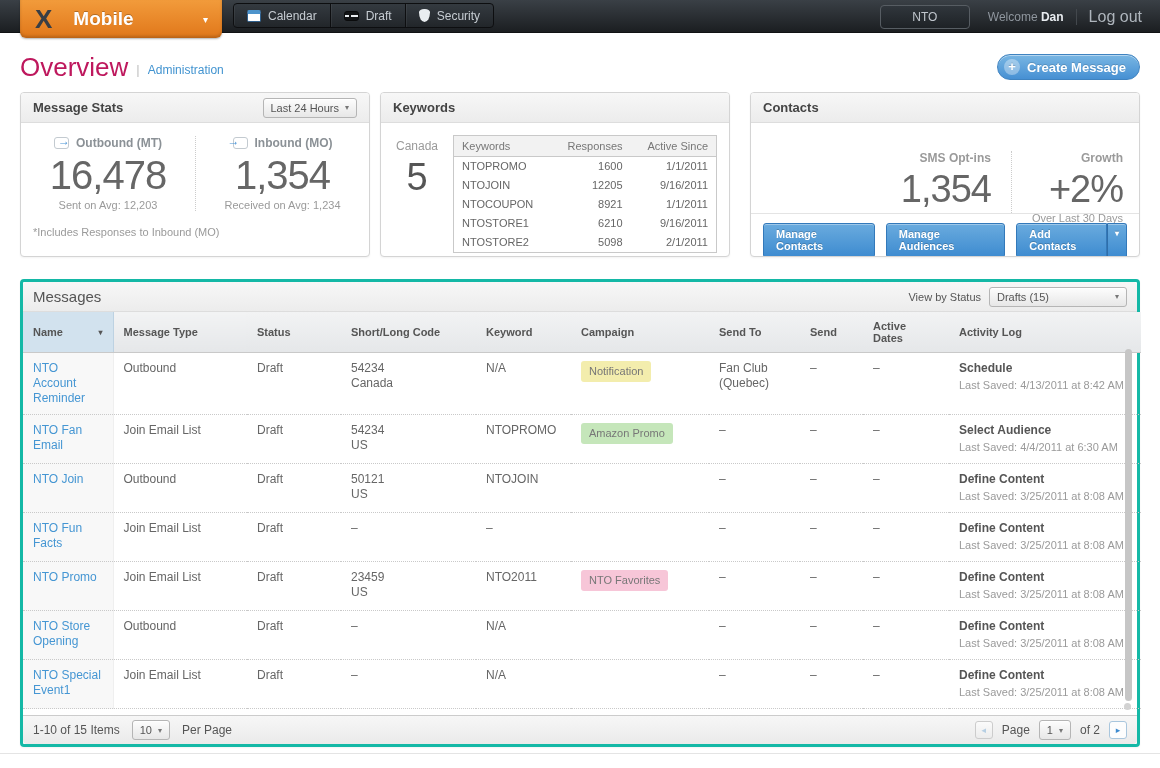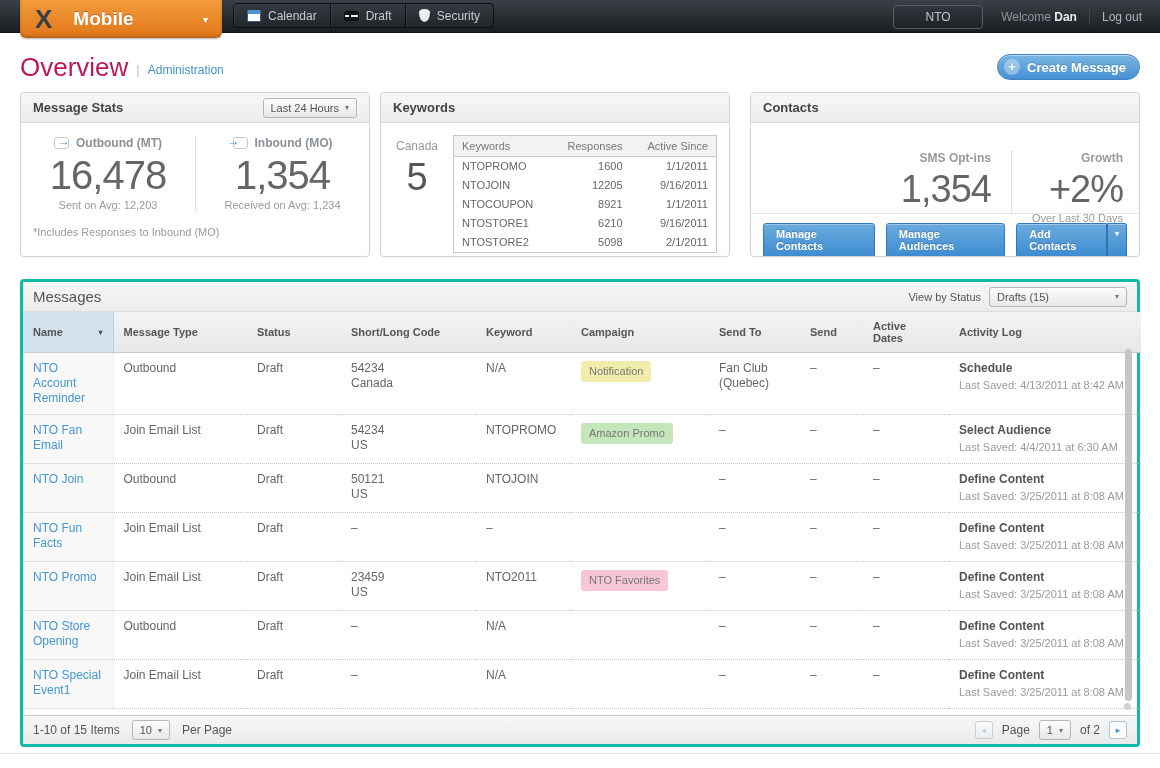--- a/index.html
+++ b/index.html
@@ -22,21 +22,21 @@
   .ic-cal { width:14px; height:12px; background:#fff; border:1px solid #2f5f8c; border-top:4px solid #4d94cc; border-radius:2px; }
   .ic-pulse { width:15px; height:10px; background:#121416; border:1px solid #0a0b0c; border-radius:3px; display:flex; align-items:center; justify-content:center; }
   .ic-pulse i { display:block; width:4px; height:2px; background:#e9edf0; box-shadow:6px 0 0 #e9edf0, 9px 0 0 #e9edf0; margin-right:9px; }
   .ic-shield { width:11px; height:13px; background:#e9edf0; border-radius:5px 5px 50% 50% / 3px 3px 75% 75%; }
   .top-right { position:absolute; right:18px; top:0; height:33px; display:flex; align-items:center; }
   .acct-btn { width:90px; height:24px; border:1px solid #575d63; border-radius:4px; background:linear-gradient(#30363c,#1e2226);
               color:#c0c6cd; font-size:12px; text-align:center; line-height:22px; cursor:pointer; }
   .welcome { margin-left:18px; font-size:12px; color:#8f969e; }
   .welcome b { color:#e8ecf0; }
   .top-div { width:1px; height:16px; background:#43484d; margin:0 12px; }
-  .logout { font-size:12px; color:#aeb5bc; cursor:pointer; }
+  .logout { font-size:16px; color:#aeb5bc; cursor:pointer; }
 
   
   .page-head { display:flex; align-items:center; padding:19px 20px 8px; }
   .page-title { font-size:26px; color:#be185d; line-height:30px; }
   .crumb-sep { color:#c0c0c0; font-size:13px; margin:4px 8px 0; }
   .crumb-link { color:#4193d0; font-size:12px; margin-top:5px; text-decoration:none; cursor:pointer; }
   .create-btn { margin-left:auto; height:26px; border-radius:14px; border:1px solid #3f83c0;
                 background:linear-gradient(#79b6e3,#4690d3); color:#fff; font-weight:bold; font-size:13px;
                 display:flex; align-items:center; gap:7px; padding:0 13px 0 6px;
                 box-shadow:inset 0 1px 0 rgba(255,255,255,.45); cursor:pointer; text-shadow:0 -1px 0 rgba(0,0,0,.15); }

